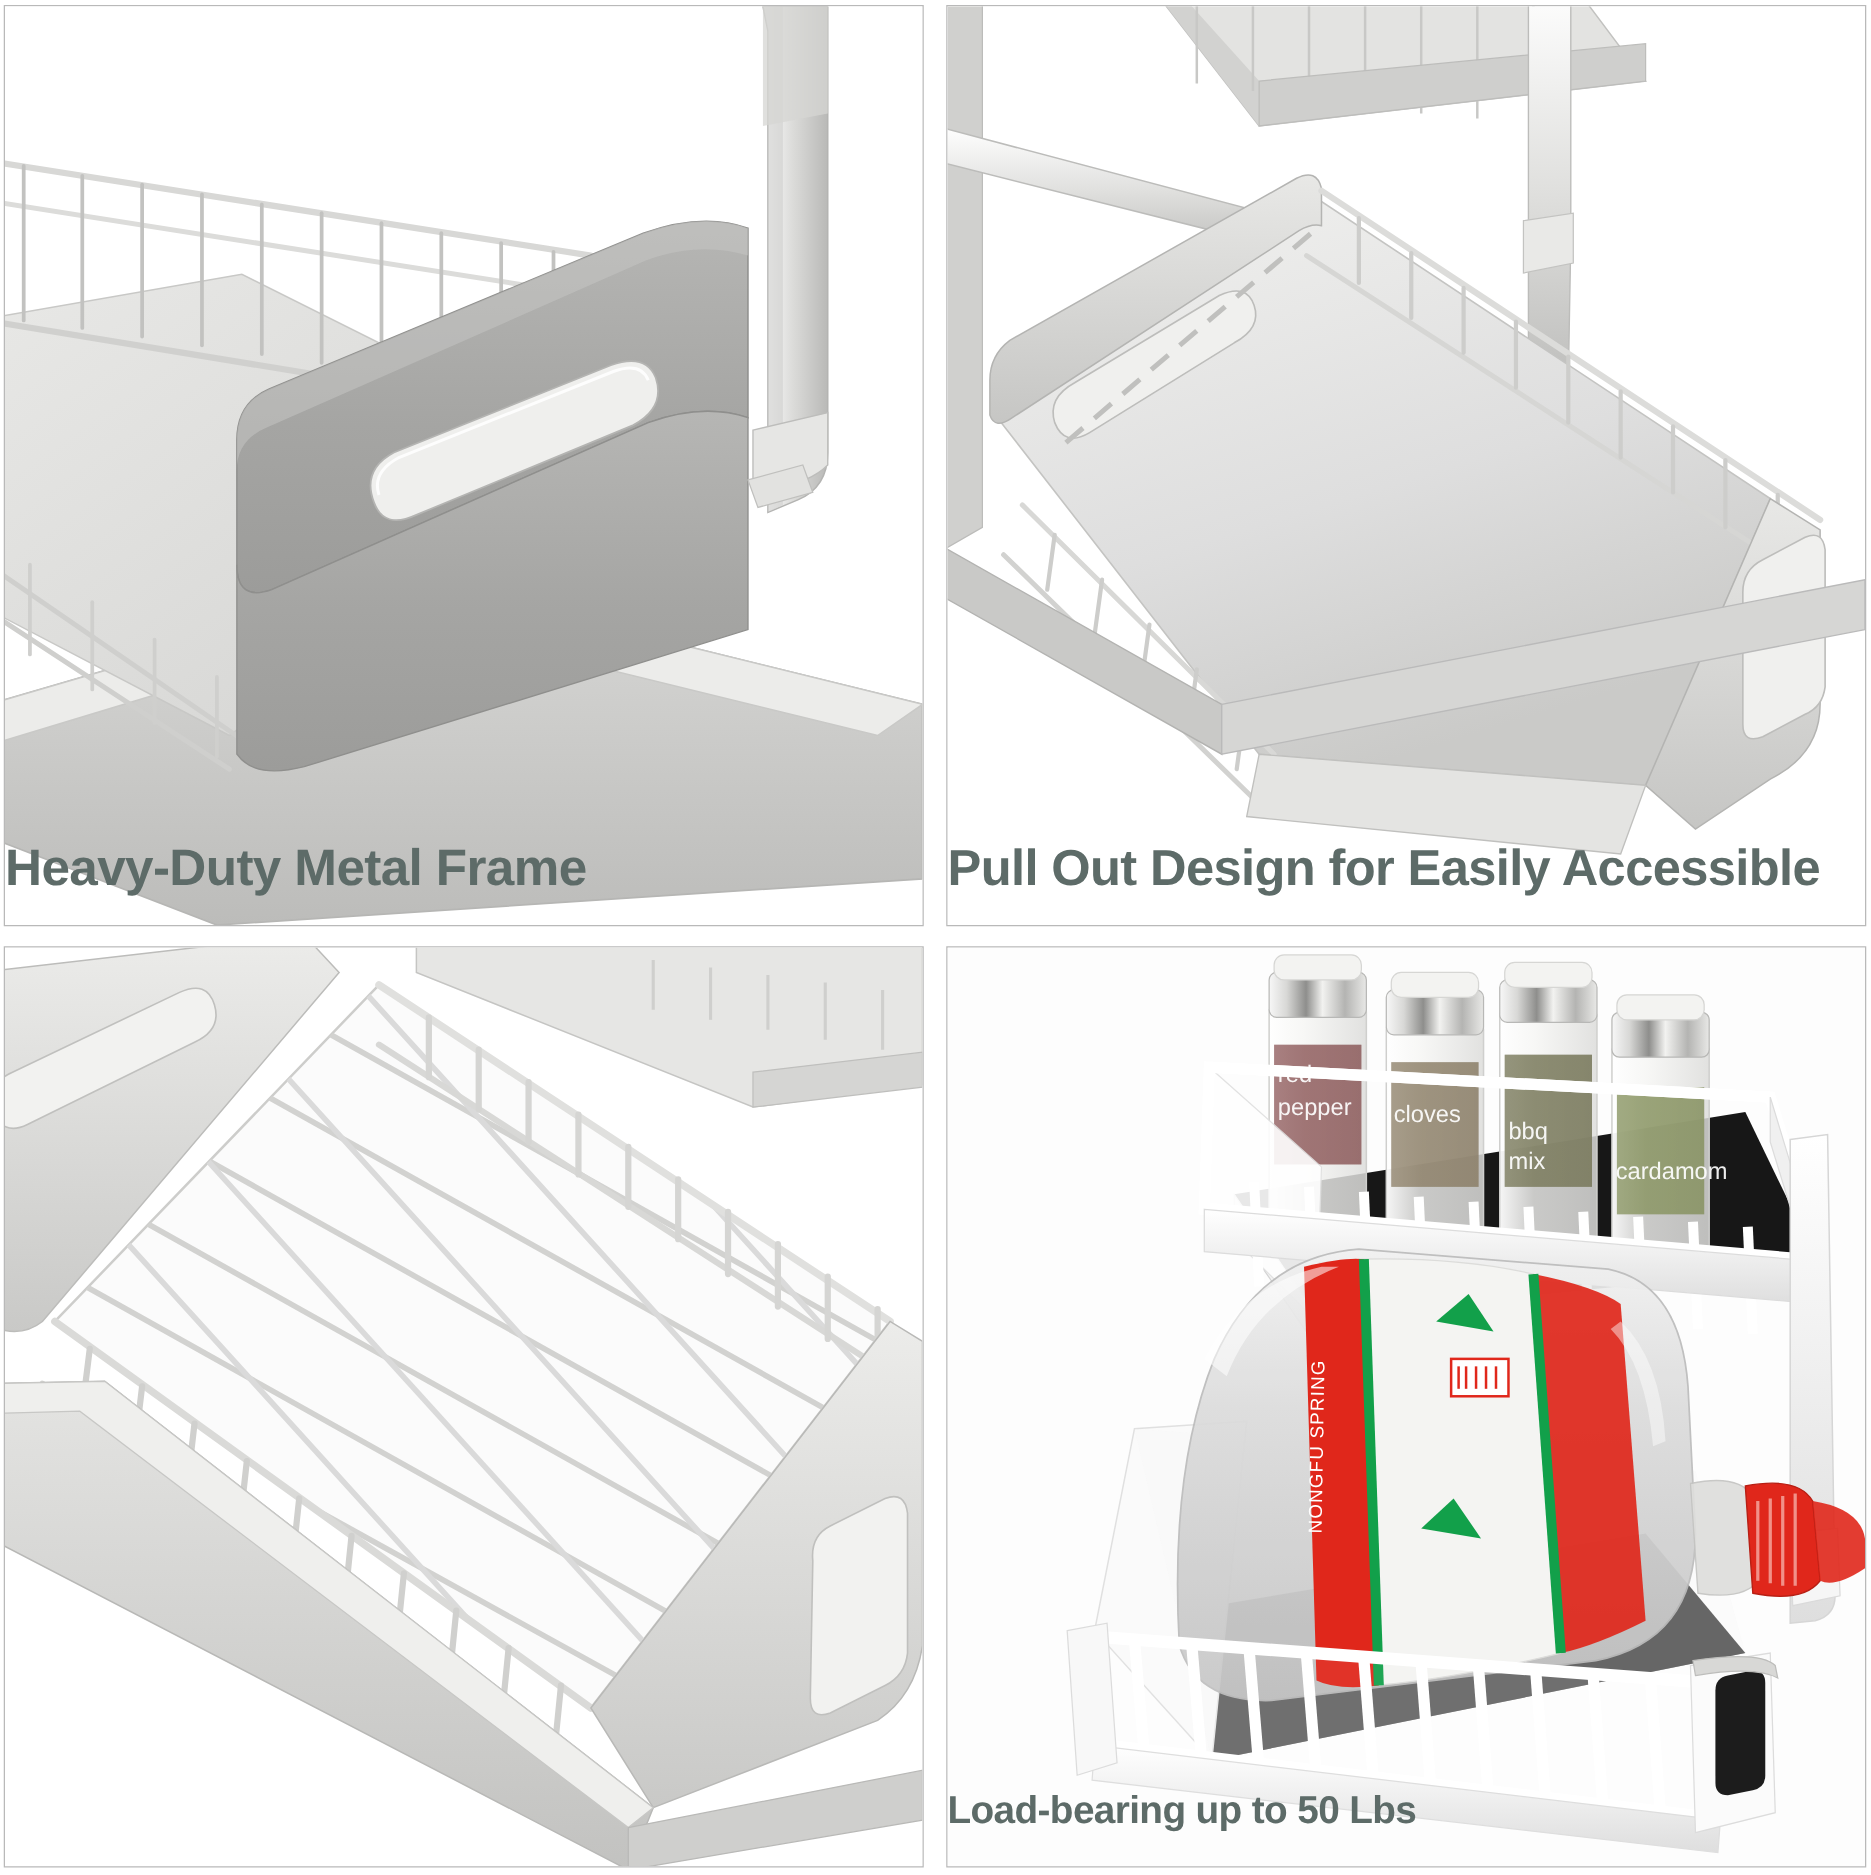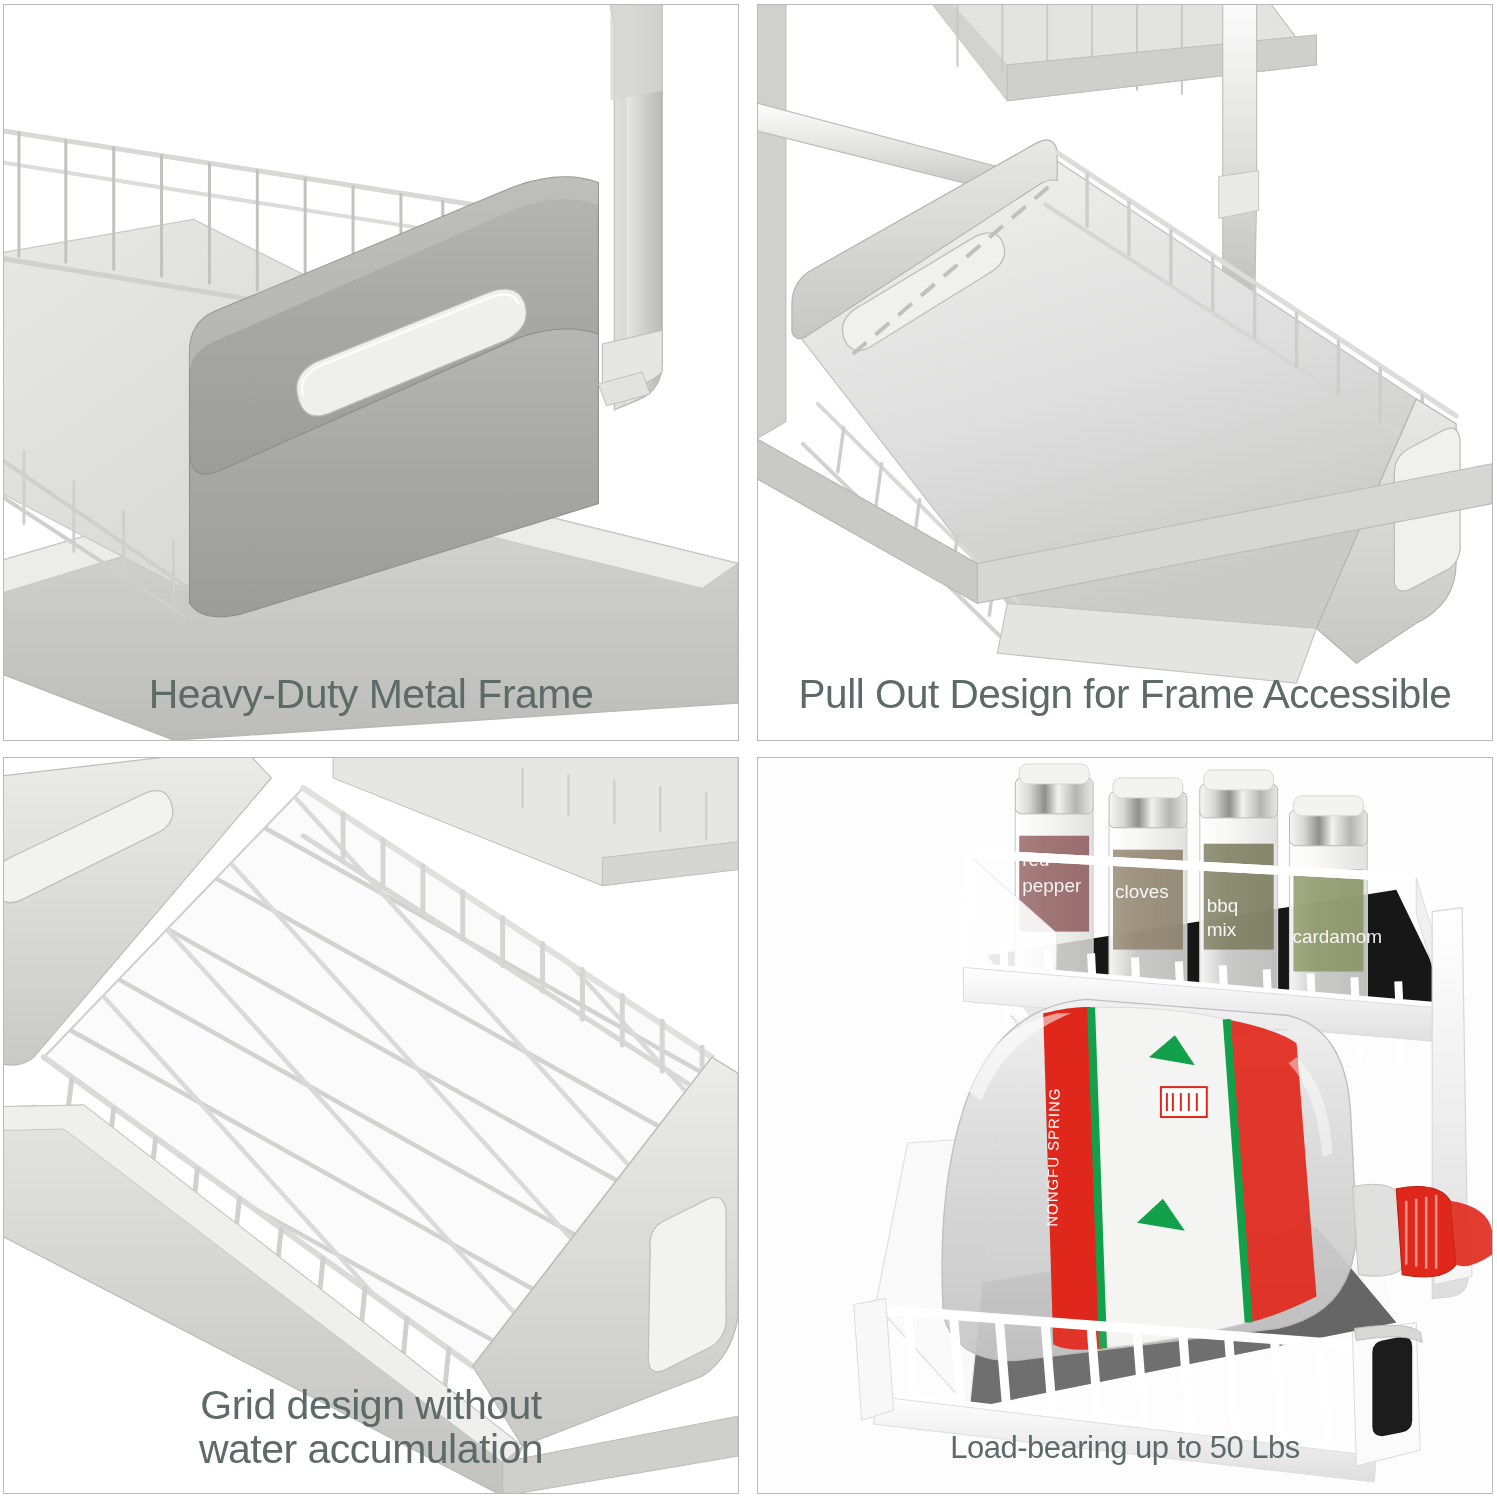--- a/index.html
+++ b/index.html
@@ -28,23 +28,23 @@
   .p-br{left:757px;top:757px; width:736px; height:737px;}
 
   .art{
     position:absolute;left:0;top:0;right:0;bottom:0;
   }
   .art svg{display:block;width:100%;height:100%;}
 
   .caption{
     position:absolute;
     left:0;right:0;bottom:0;
-    text-align:center;
+    text-align:left;
     color:#5d6b68;
-    font-weight:normal;
+    font-weight:bold;
     letter-spacing:-0.5px;
     line-height:1.06;
     white-space:pre-line;
   }
   .cap-1line{font-size:41px;bottom:24px;}
   .cap-2line{font-size:41px;bottom:22px;}
   .cap-tr{font-size:40.5px;bottom:24px;}
   .cap-br{font-size:31px;bottom:28px;}
 </style>
 </head>
@@ -211,21 +211,21 @@
         <path d="M 560 625 L 660 395 L 700 420 L 700 560 Q 700 600 660 620 L 600 660 Z" fill="url(#gSide2)" stroke="#b4b4b2" stroke-width="1.2"></path>
         <path d="M 640 470 Q 640 452 656 444 L 690 426 Q 704 420 706 436 L 706 546
                  Q 704 562 690 568 L 656 586 Q 640 592 640 576 Z" fill="#f0f0ee" stroke="#bdbdbb" stroke-width="1.3" transform="translate(-2,0)"></path>
 
         <path d="M -10 430 L 220 560 L 220 600 L -10 470 Z" fill="#c9c9c7" stroke="#b3b3b1" stroke-width="1.1"></path>
         <path d="M 220 560 L 736 460 L 736 500 L 220 600 Z" fill="#d6d6d4" stroke="#bababa" stroke-width="1.1"></path>
 
         <path d="M 250 600 L 560 625 L 540 680 L 240 650 Z" fill="#e4e4e2" stroke="#c0c0be" stroke-width="1.1"></path>
       </svg>
     </div>
-    <div class="caption cap-tr">Pull Out Design for Frame Accessible</div>
+    <div class="caption cap-tr">Pull Out Design for Easily Accessible</div>
   </div>
 
   <div class="panel p-bl">
     <div class="art">
       <svg viewBox="0 0 736 737" preserveAspectRatio="xMidYMid meet" aria-hidden="true">
         <defs>
           <linearGradient id="gSide3" x1="0" y1="0" x2="0" y2="1">
             <stop offset="0" stop-color="#ececea"></stop>
             <stop offset="1" stop-color="#c9c9c7"></stop>
           </linearGradient>
@@ -314,22 +314,20 @@
 
         <path d="M 470 610 L 710 300 L 736 316 L 736 560 Q 730 600 700 620 L 520 690 Z" fill="url(#gSide3)" stroke="#b9b9b7" stroke-width="1.2"></path>
         <path d="M 648 492 Q 646 472 662 464 L 706 442 Q 722 436 724 454 L 724 566
                  Q 722 584 706 592 L 662 614 Q 646 620 646 602 Z" fill="#f2f2f0" stroke="#c0c0be" stroke-width="1.3"></path>
 
         <path d="M -20 350 L 80 348 L 520 690 L 500 740 L -20 470 Z" fill="url(#gBase3)" stroke="#b8b8b6" stroke-width="1.2"></path>
         <path d="M -20 350 L 80 348 L 520 690 L 500 706 L 60 372 L -20 374 Z" fill="#efefed" stroke="#c7c7c5" stroke-width="1"></path>
         <path d="M 500 706 L 736 660 L 736 700 L 500 740 Z" fill="#cfcfcd" stroke="#b9b9b7" stroke-width="1"></path>
       </svg>
     </div>
-    <div class="caption cap-2line">Grid design without
-water accumulation</div>
   </div>
 
   <div class="panel p-br">
     <div class="art">
       <svg viewBox="0 0 736 737" preserveAspectRatio="xMidYMid meet" aria-hidden="true">
         <defs>
           <linearGradient id="jarGlass" x1="0" y1="0" x2="1" y2="0">
             <stop offset="0" stop-color="#ffffff" stop-opacity=".96"></stop>
             <stop offset="0.35" stop-color="#f6f6f4" stop-opacity=".8"></stop>
             <stop offset="1" stop-color="#dcdcda" stop-opacity=".85"></stop>

